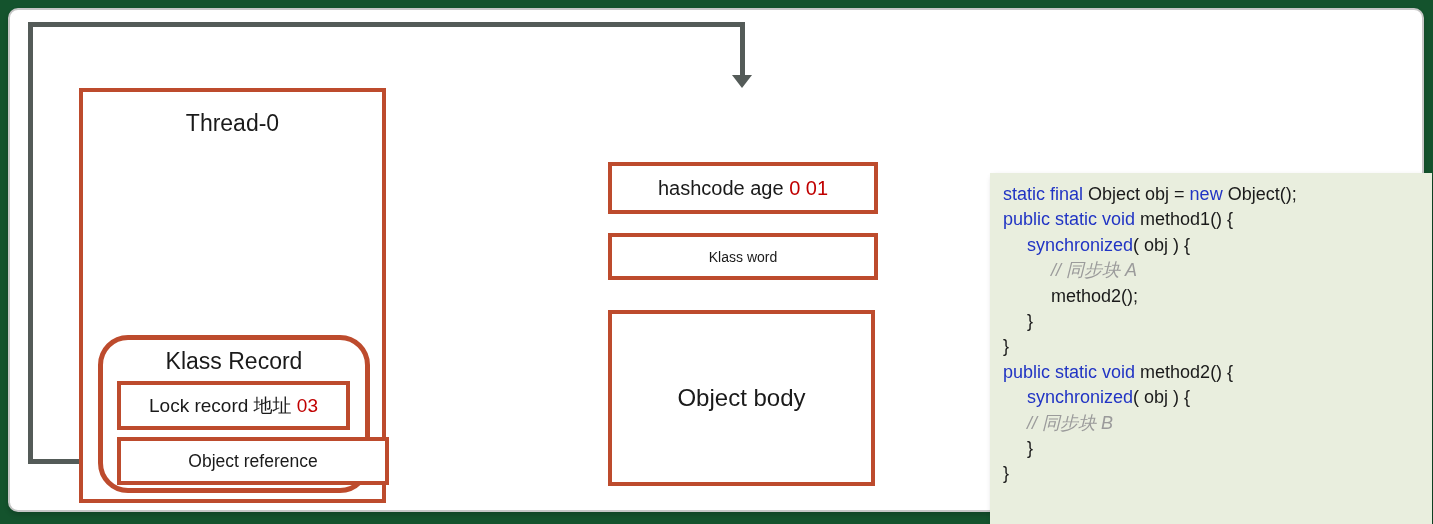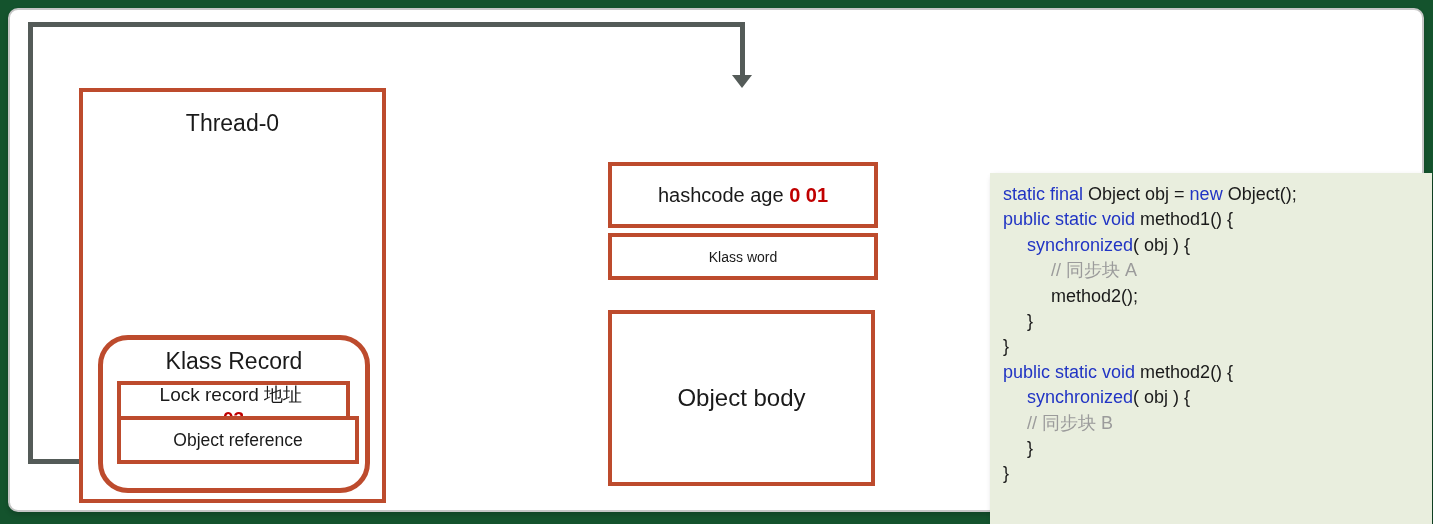--- a/index.html
+++ b/index.html
@@ -77,45 +77,45 @@
     position: absolute;
     border: 4px solid #bd4b2d;
     background: #ffffff;
     box-sizing: border-box;
     display: flex;
     align-items: center;
     justify-content: center;
     color: #1a1a1a;
     white-space: pre;
   }
-  .cell-lock-addr  { left: 117px; top: 381px; width: 233px; height: 49px; font-size: 19px; flex-direction: column; }
-  .cell-obj-ref    { left: 117px; top: 416px; width: 242px; height: 48px; font-size: 17.5px; }
-  .cell-mark-word  { left: 608px; top: 162px; width: 270px; height: 66px; font-size: 20px; }
+  .cell-lock-addr  { left: 117px; top: 381px; width: 233px; height: 49px; font-size: 19px; }
+  .cell-obj-ref    { left: 117px; top: 437px; width: 272px; height: 48px; font-size: 17.5px; }
+  .cell-mark-word  { left: 608px; top: 162px; width: 270px; height: 52px; font-size: 20px; }
   .cell-klass-word { left: 608px; top: 233px; width: 270px; height: 47px; font-size: 14px; }
   .cell-obj-body   { left: 608px; top: 310px; width: 267px; height: 176px; font-size: 24px; }
-  .red-val { color: #c00000; font-weight: bold; }
+  .red-val { color: #c00000; }
   
   .code-panel {
     position: absolute;
     left: 990px; top: 173px;
     width: 442px; height: 398px;
     background: #e9eede;
     box-shadow: 3px 4px 6px rgba(0,0,0,0.3);
     box-sizing: border-box;
     padding: 9px 6px 0 13px;
     font-size: 18px;
     line-height: 25.4px;
     color: #1a1a1a;
     white-space: pre;
     overflow: hidden;
   }
   .code-line { white-space: pre; }
   .tok-kw      { color: #2134c4; }
   .tok-plain   { color: #1a1a1a; }
-  .tok-comment { color: #9b9b9b; }
+  .tok-comment { color: #9b9b9b; font-style: italic; }
 </style>
 </head>
 <body>
 
 <div class="canvas">
 
   <div class="frame"></div>
 
   <div class="conn conn-v-left"></div>
   <div class="conn conn-h-top"></div>

